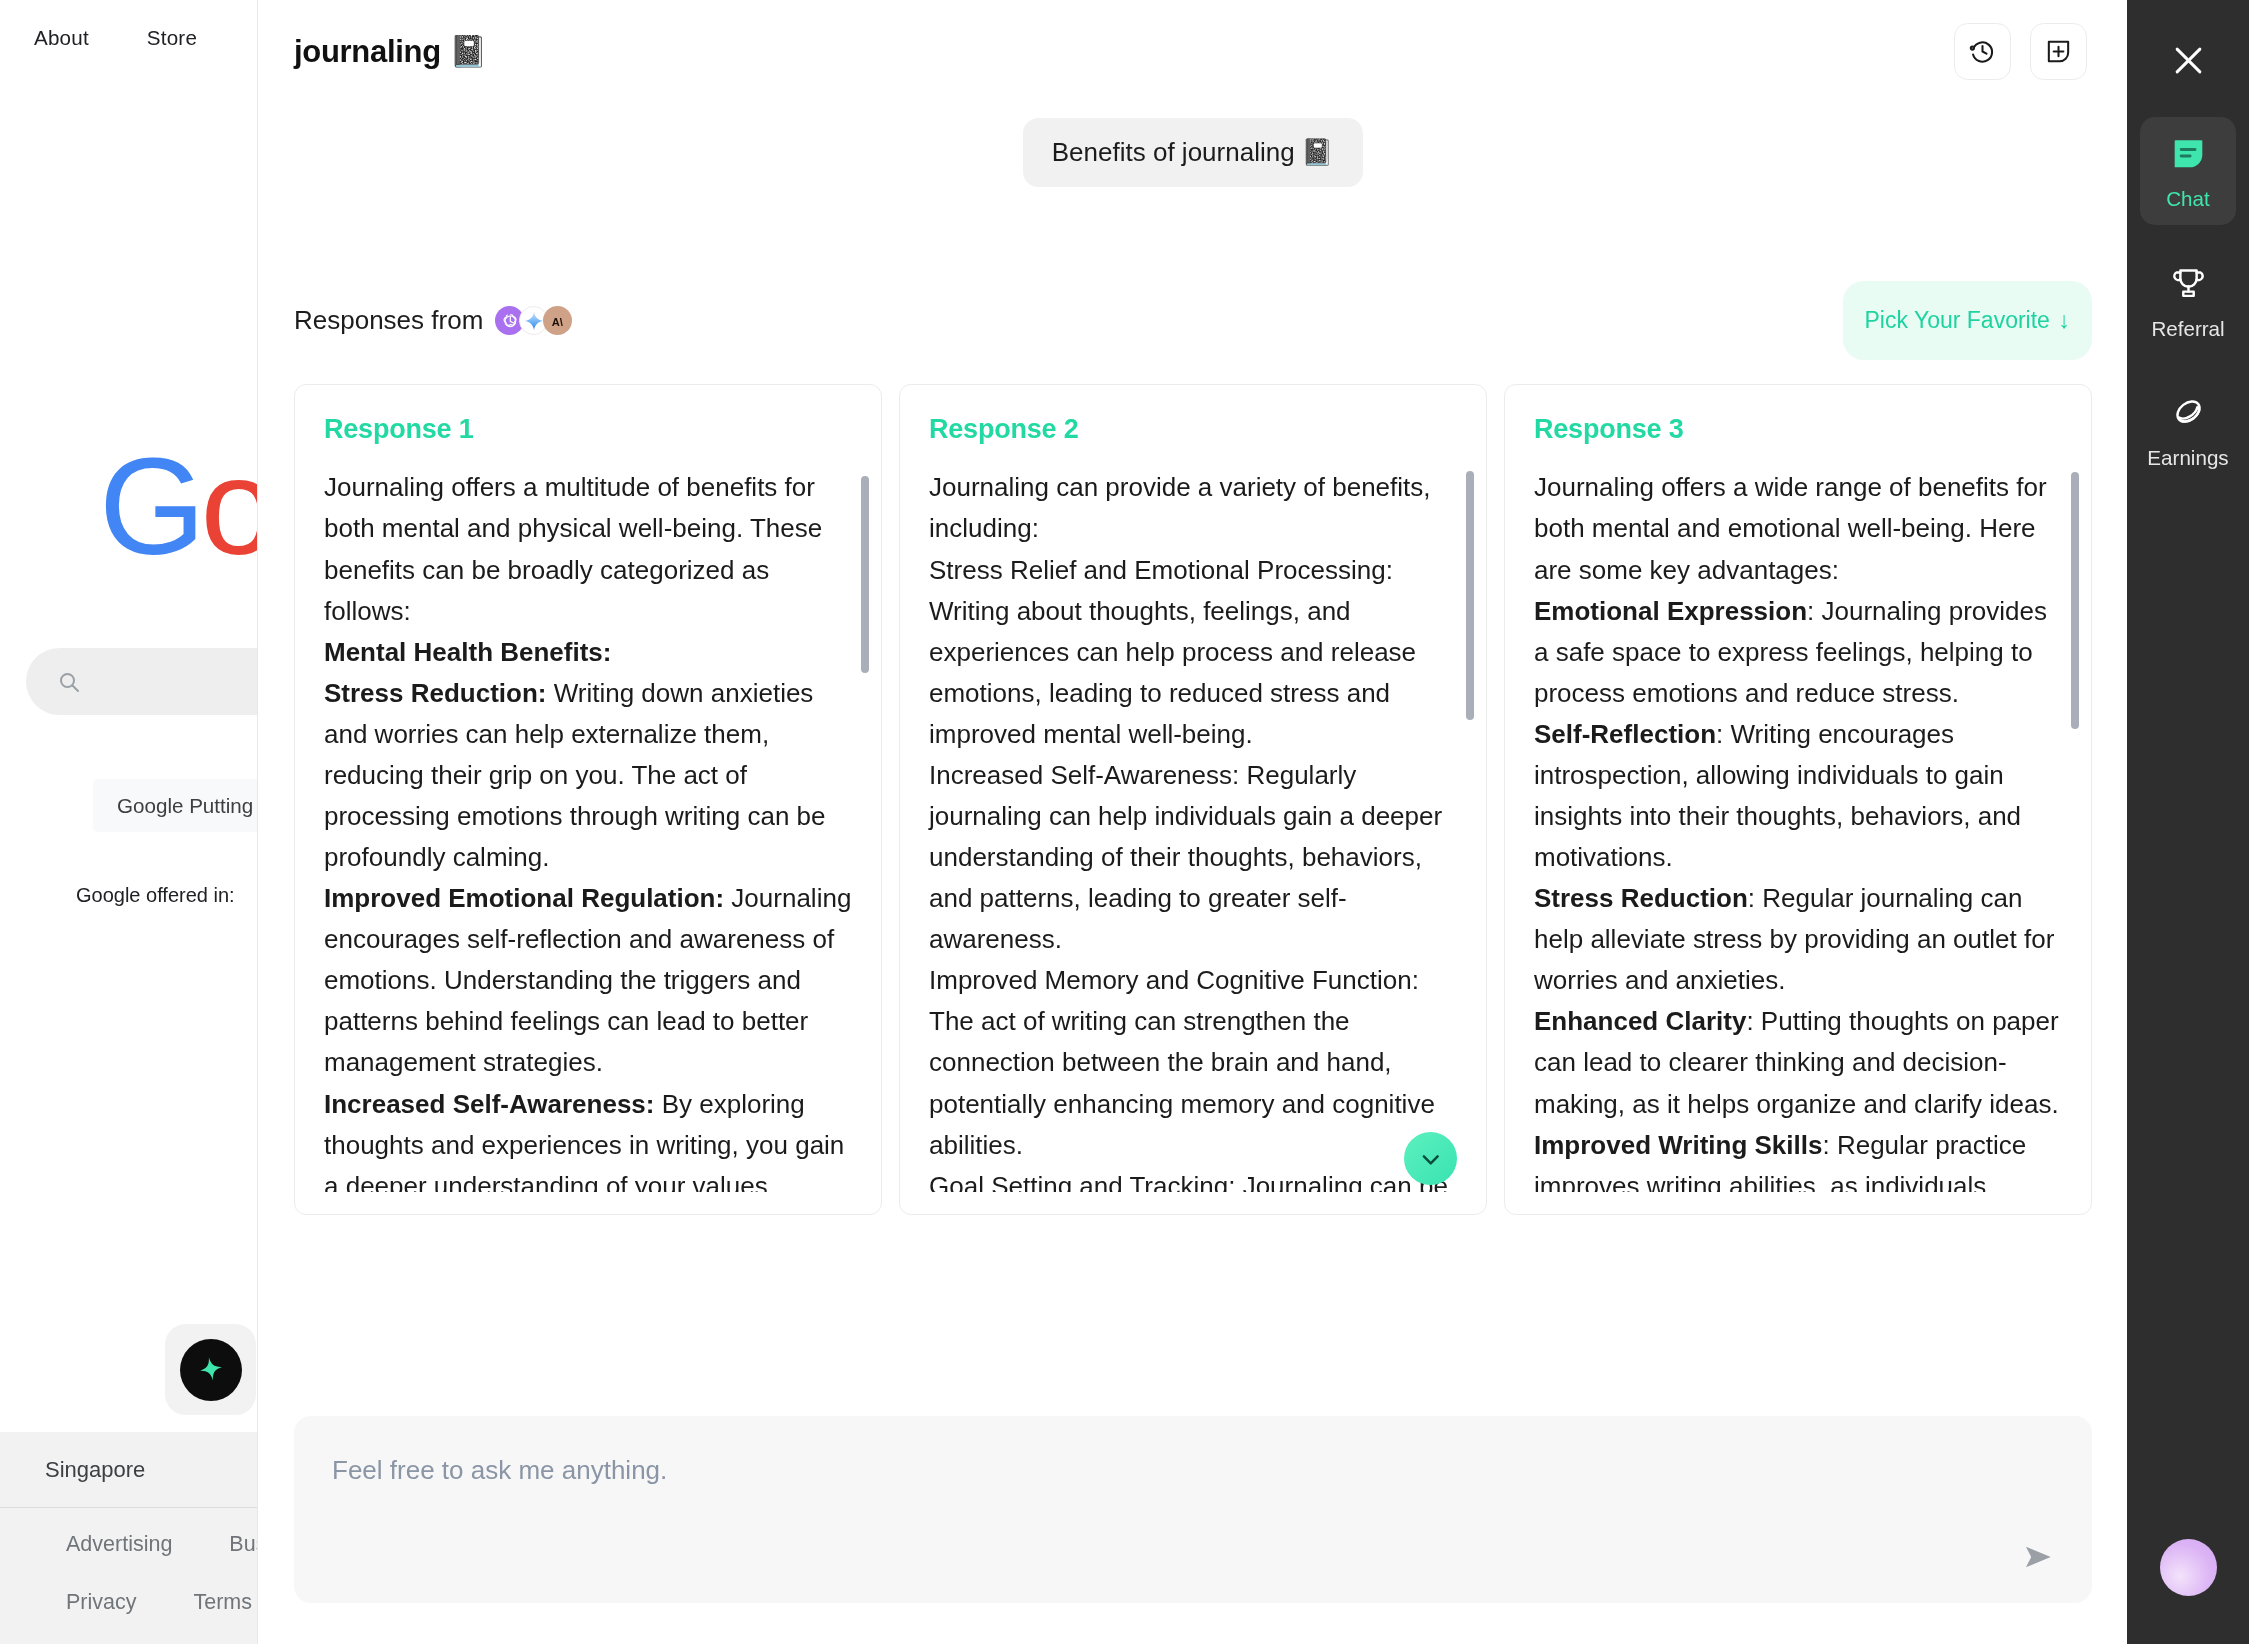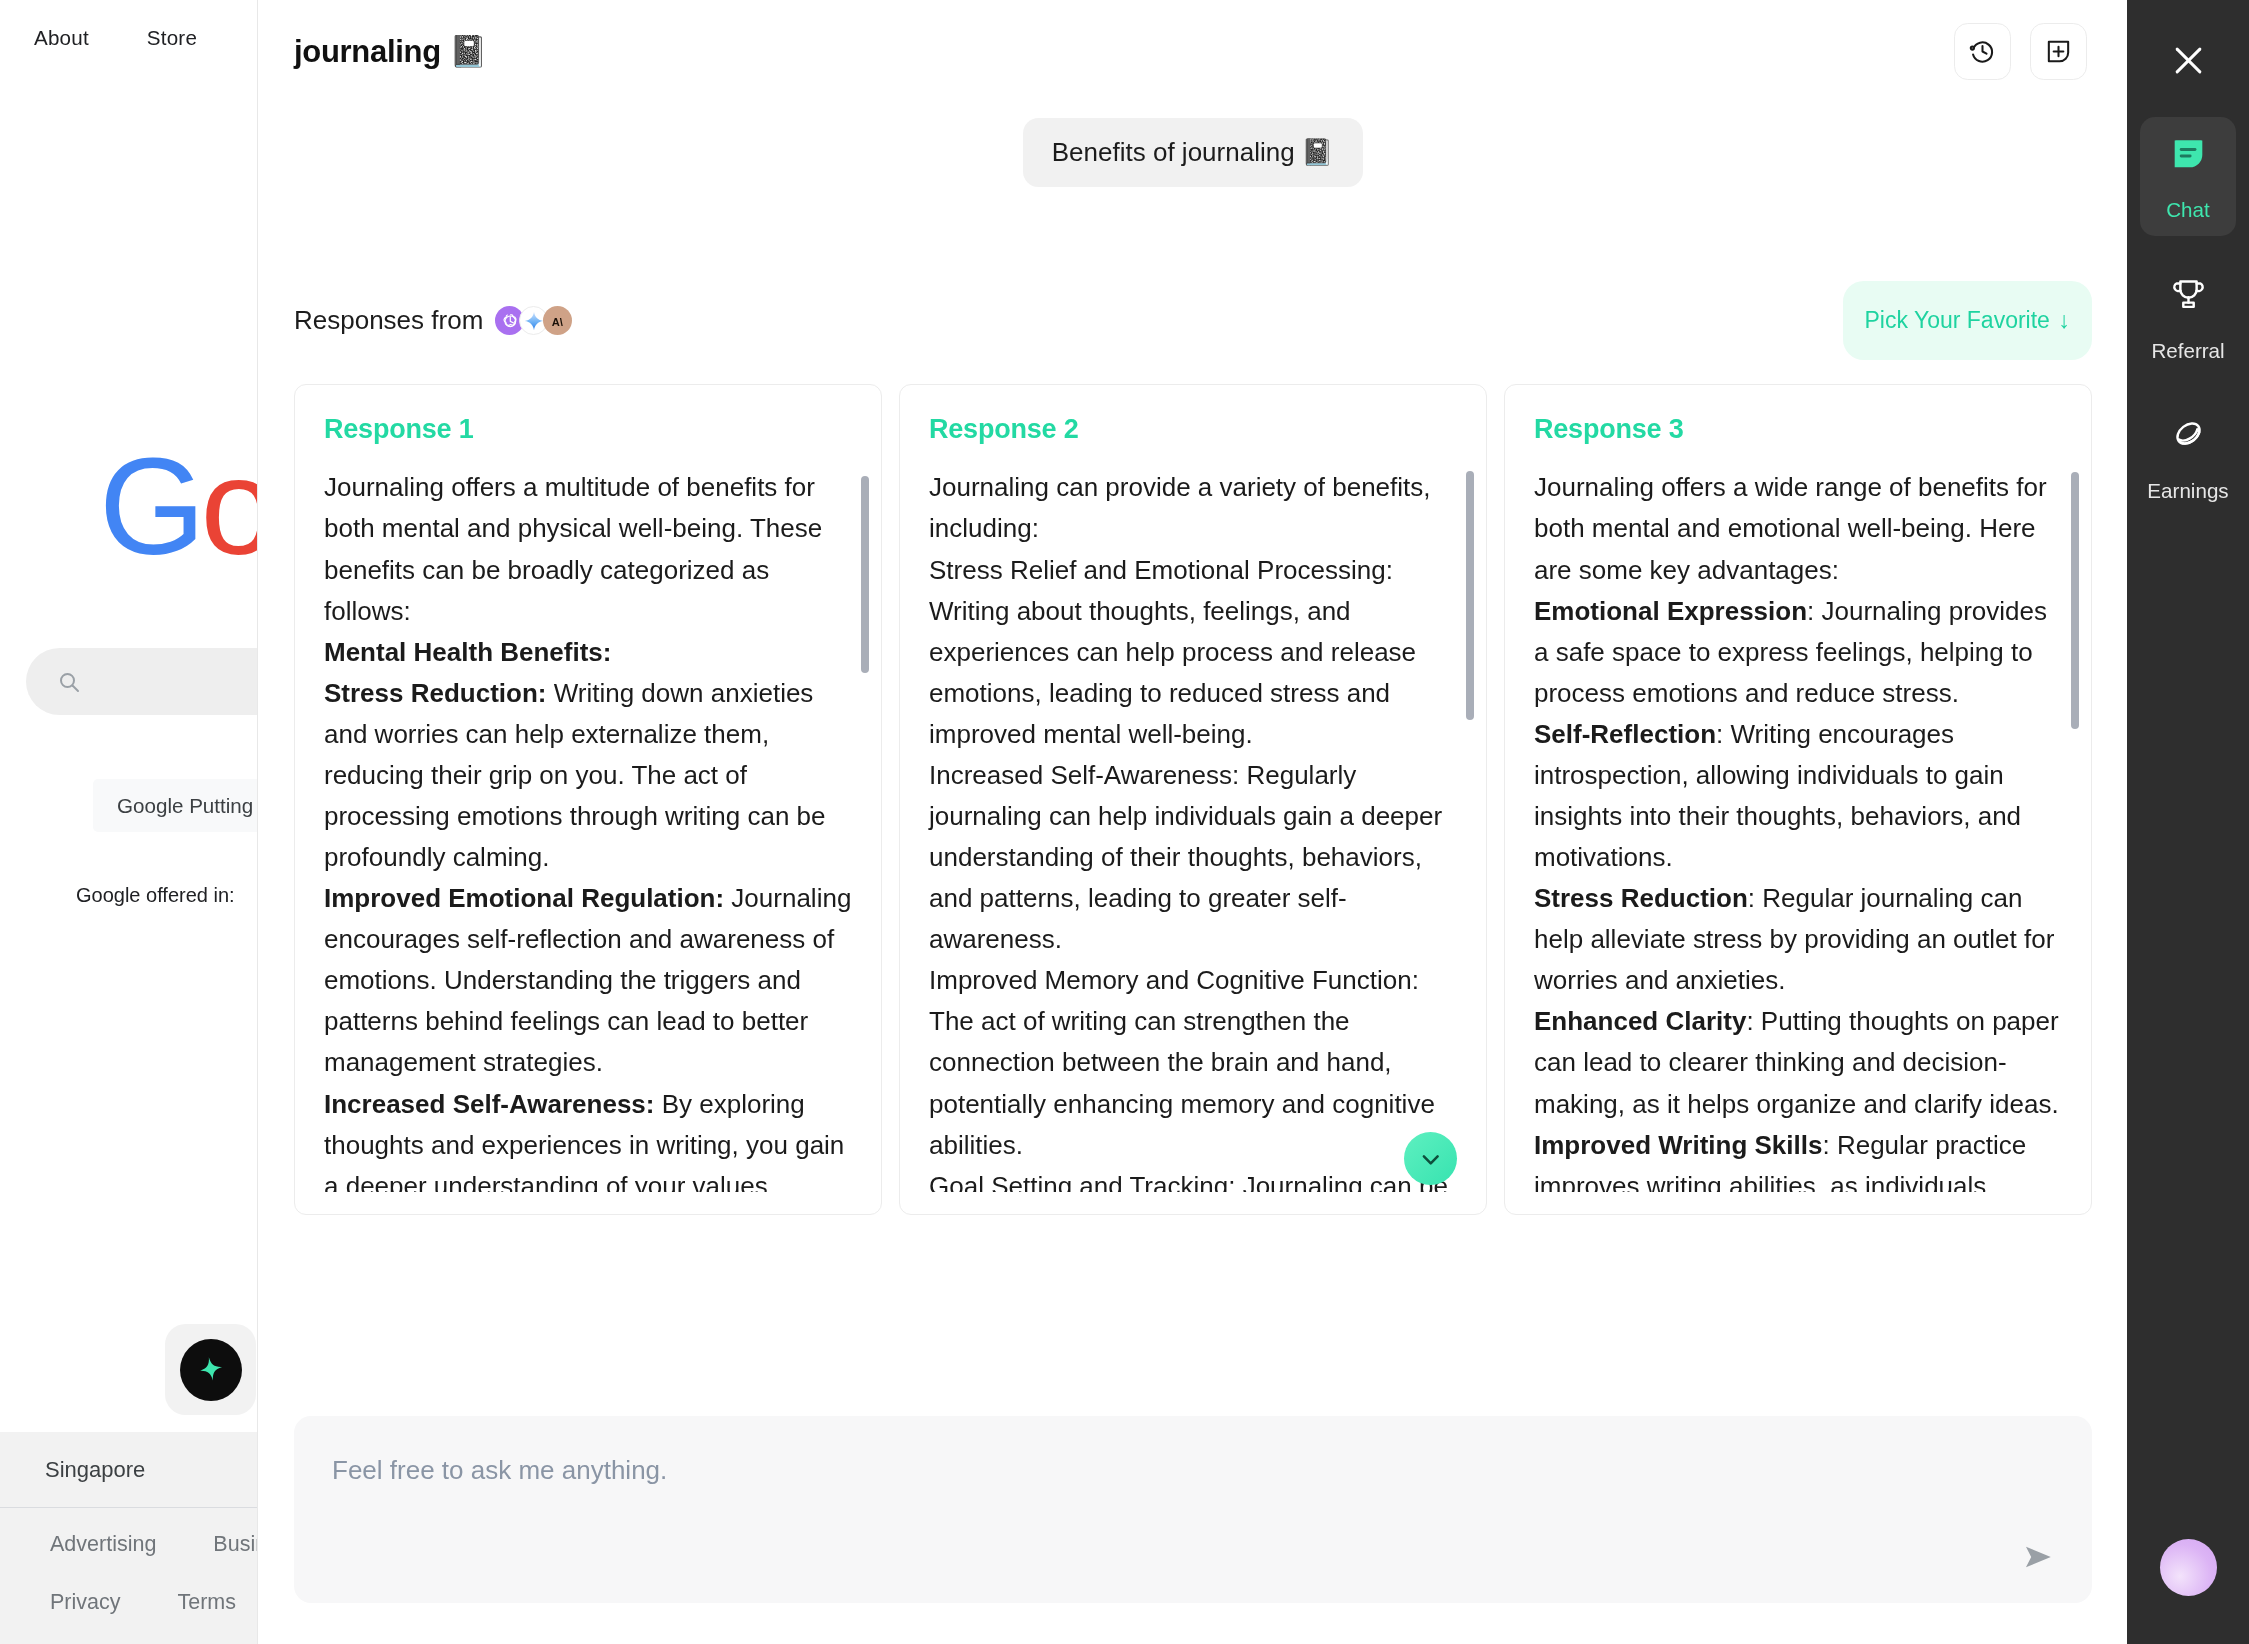--- a/index.html
+++ b/index.html
@@ -68,21 +68,21 @@
   .g-footer-region {
     height: 76px; background: #f2f2f2;
     border-bottom: 0.9px solid #dadce0;
     display: flex; align-items: center; padding-left: 45px;
     font-size: 22px; color: #3c4043;
   }
   .g-footer-links {
     background: #f2f2f2; padding: 24px 0 29px 0;
   }
   .g-footer-row {
-    display: flex; gap: 57px; padding-left: 50px;
+    display: flex; gap: 57px; padding-left: 66px;
     font-size: 21.5px; color: #70757a; white-space: nowrap;
   }
   .g-footer-row + .g-footer-row { margin-top: 33px; }
 
   
   #panel {
     position: absolute; left: 257px; top: 0;
     width: 1871px; height: 1644px;
     background: #ffffff;
     border-left: 0.9px solid #e8e8e8;
@@ -217,21 +217,21 @@
   }
   .rail-close {
     margin-top: 26px; width: 69px; height: 69px;
     display: flex; align-items: center; justify-content: center;
     cursor: pointer;
   }
   .rail-item {
     width: 96px; margin-top: 22px;
     border-radius: 15px;
     padding: 17px 0 13.7px 0;
-    display: flex; flex-direction: column; align-items: center; gap: 25px;
+    display: flex; flex-direction: column; align-items: center; gap: 14px;
     cursor: pointer;
   }
   .rail-item.active { background: #3d3d3d; }
   .rail-label { font-size: 20.6px; color: #e6e6e6; }
   .rail-item.active .rail-label { color: #3ee6ae; }
   .rail-spacer { flex: 1; }
   .rail-avatar {
     width: 57px; height: 57px; border-radius: 50%;
     margin-bottom: 48px;
     background: radial-gradient(circle at 35% 65%, #f3e3fb 0%, #dcb4f5 60%, #d3a6f2 100%);

